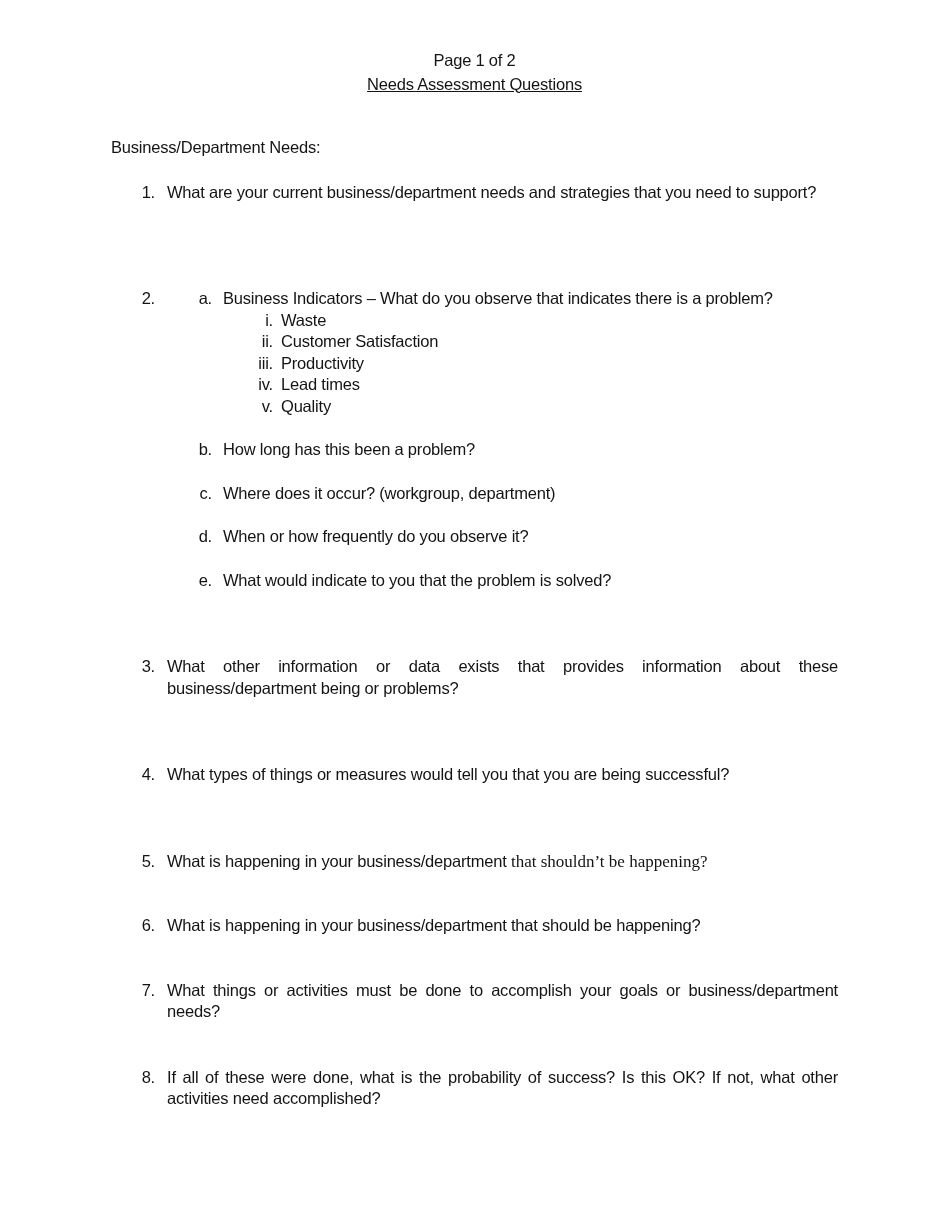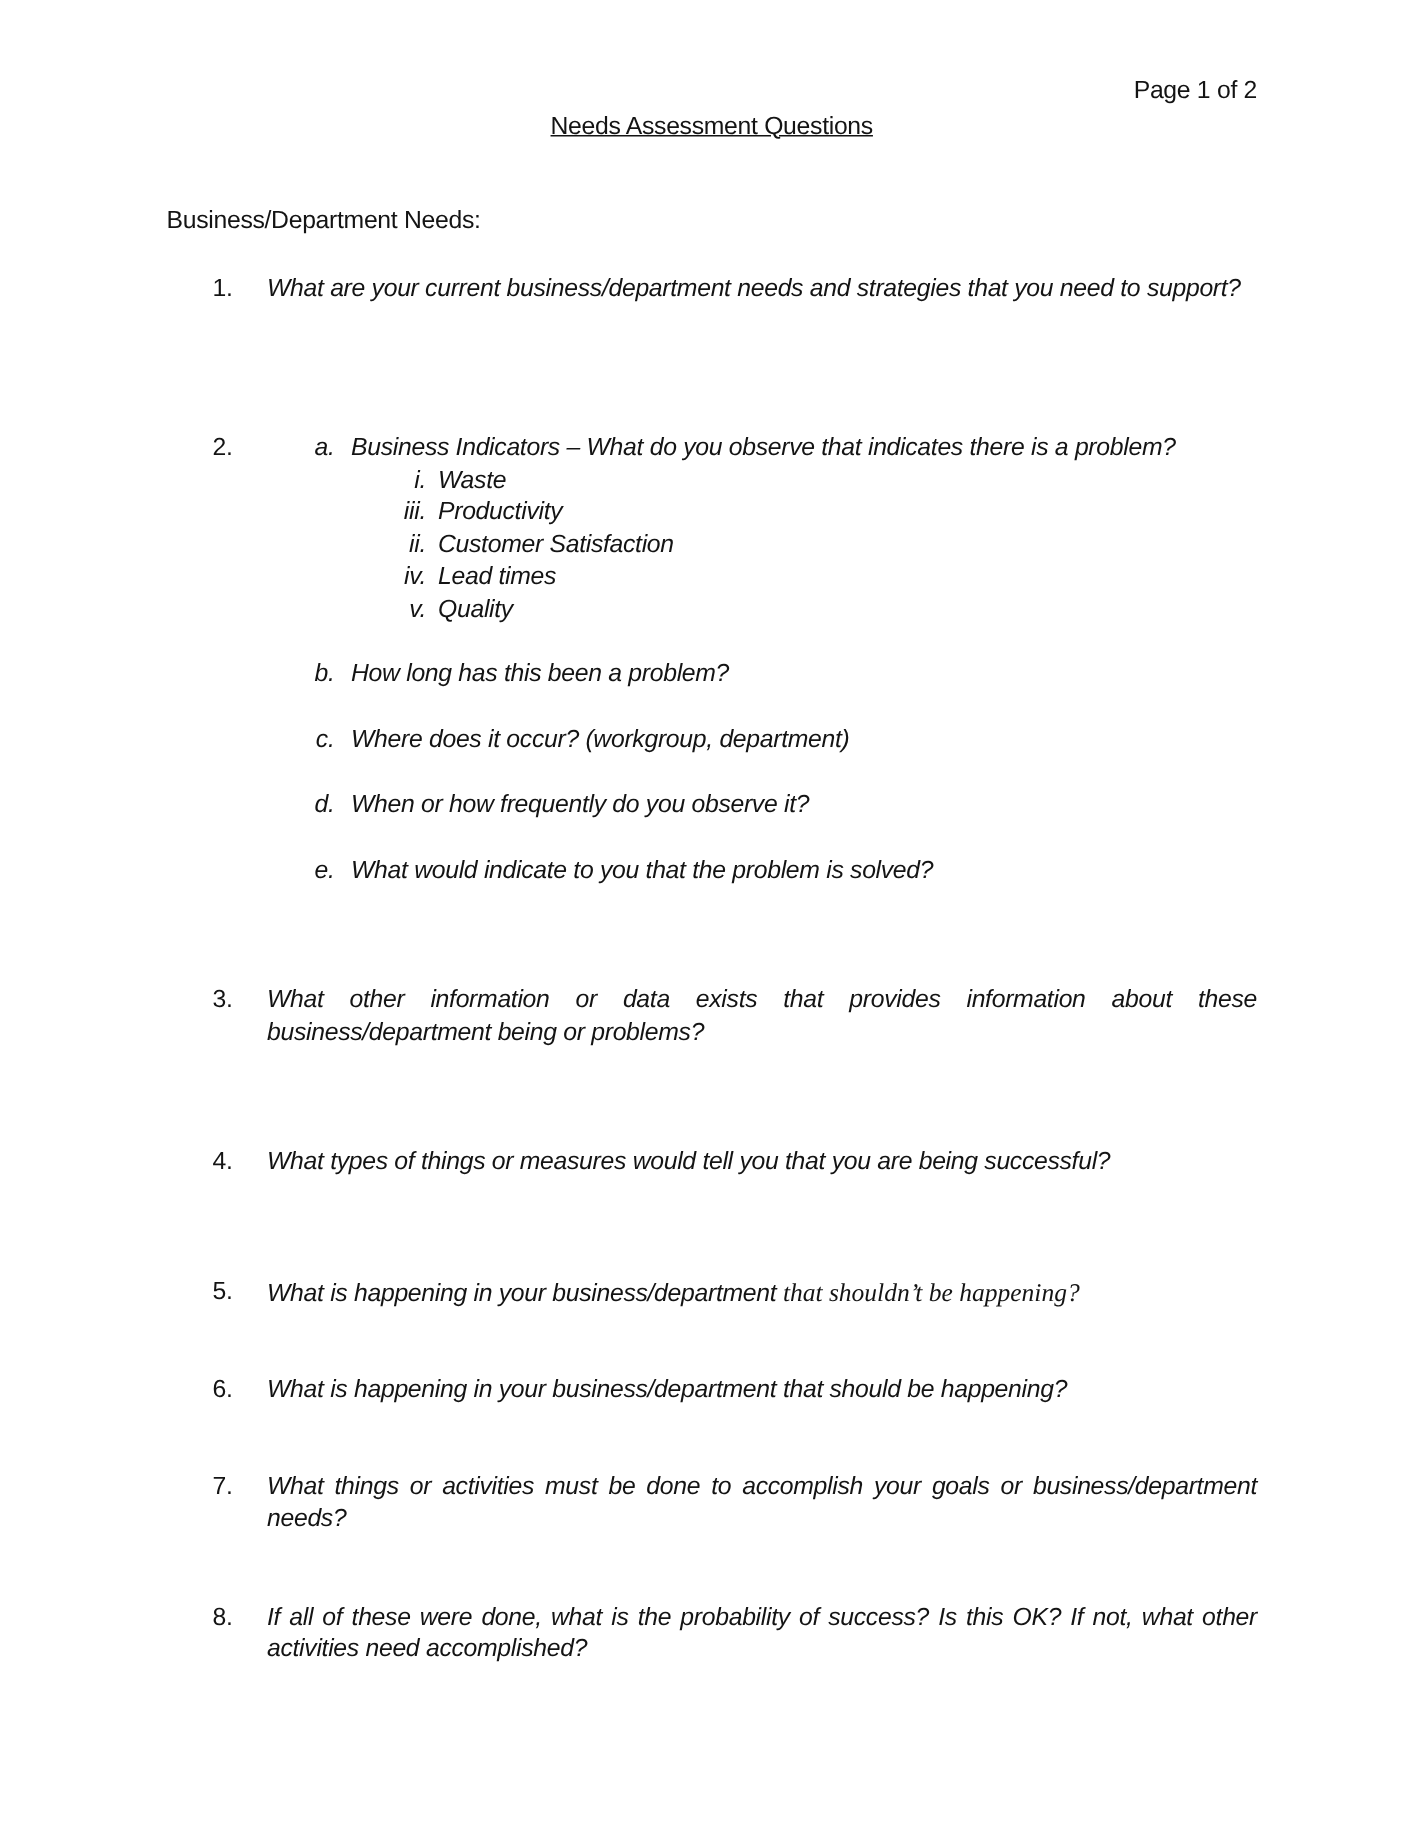--- a/index.html
+++ b/index.html
@@ -15,43 +15,42 @@
     width: 950px;
     height: 1230px;
     background: #ffffff;
     padding: 50px 112px 0 111px;
     font-size: 16.5px;
     line-height: 21.5px;
     letter-spacing: -0.2px;
     overflow: hidden;
   }
   .page-indicator {
-    text-align: right;
+    text-align: center;
   }
   .doc-title {
     text-align: center;
     margin-top: 2px;
     text-decoration: underline;
   }
   .section-heading {
     margin-top: 42px;
   }
   
   .q {
     display: flex;
     align-items: flex-start;
   }
   .num {
     flex: 0 0 44px;
     text-align: right;
   }
   .qbody {
     flex: 1 1 auto;
-    margin-left: 23px;
-    font-style: italic;
+    margin-left: 12px;
   }
   .justify { text-align: justify; }
   
   .sub {
     display: flex;
     align-items: flex-start;
   }
   .lnum {
     flex: 0 0 45px;
     text-align: right;
@@ -114,28 +113,28 @@
 
       <div class="sub">
         <span class="lnum">a.</span>
         <div class="sbody">
           <div>Business Indicators – What do you observe that indicates there is a problem?</div>
           <div class="rom">
             <span class="rnum">i.</span>
             <div class="rbody">Waste</div>
           </div>
           <div class="rom">
+            <span class="rnum">ii.</span>
+            <div class="rbody">Customer Satisfaction</div>
+          </div>
+          <div class="rom">
             <span class="rnum">iii.</span>
             <div class="rbody">Productivity</div>
           </div>
           <div class="rom">
-            <span class="rnum">ii.</span>
-            <div class="rbody">Customer Satisfaction</div>
-          </div>
-          <div class="rom">
             <span class="rnum">iv.</span>
             <div class="rbody">Lead times</div>
           </div>
           <div class="rom">
             <span class="rnum">v.</span>
             <div class="rbody">Quality</div>
           </div>
         </div>
       </div>
 

